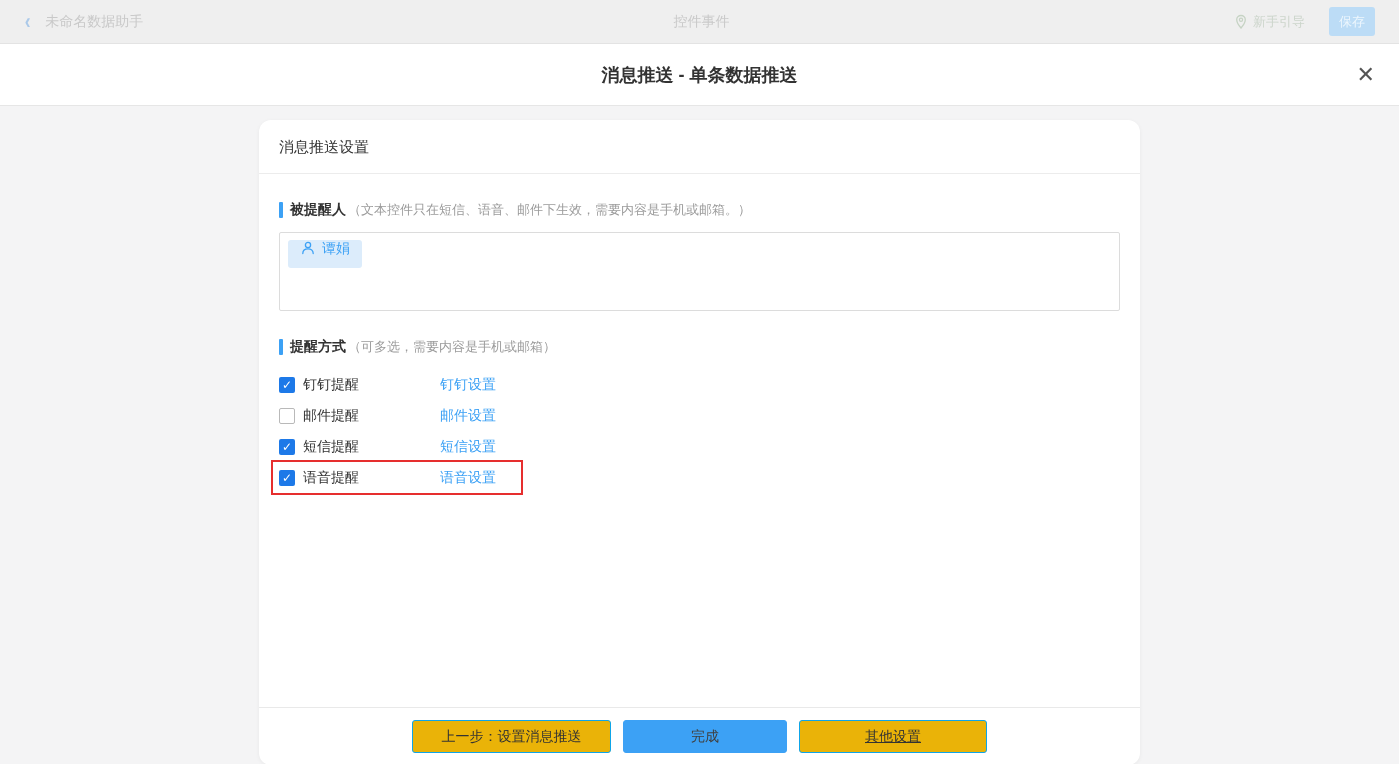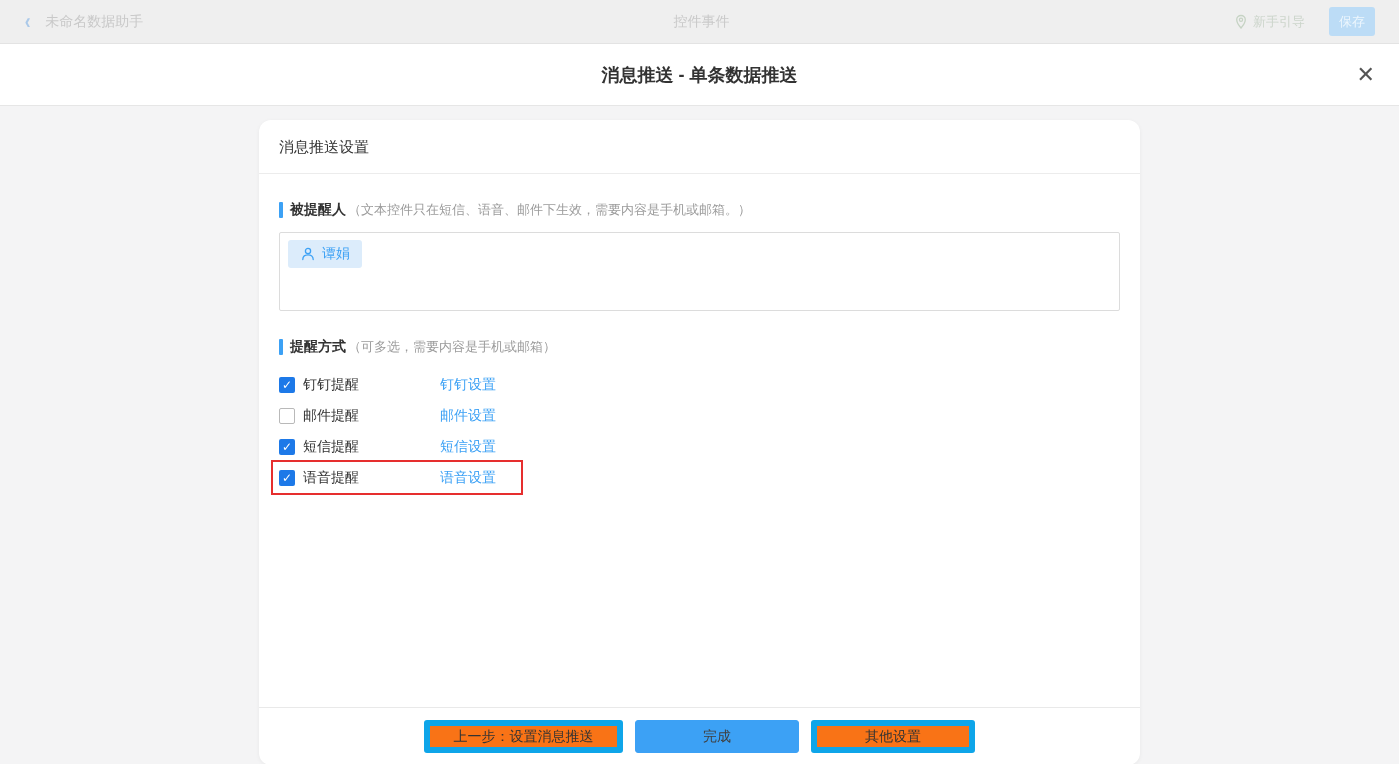--- a/index.html
+++ b/index.html
@@ -33,41 +33,41 @@
     border-bottom:1px solid #ececec; }
   .card-content { flex:1; padding:0 20px; }
 
   .section-label { margin-top:27px; display:flex; align-items:center; }
   .blue-bar { width:4px; height:16px; background:#3ca1f5; margin-right:7px; border-radius:1px; }
   .label-strong { font-size:14px; font-weight:bold; color:#333; }
   .label-note { font-size:13px; color:#9b9b9b; margin-left:2px; }
 
   .recipient-box { margin-top:13px; height:79px; border:1px solid #dcdcdc; border-radius:2px;
     padding:7px 8px; background:#fff; cursor:text; }
-  .recipient-tag { display:inline-flex; align-items:center; gap:6px; height:28px; padding:0 12px;
+  .recipient-tag { display:inline-flex; align-items:flex-start; gap:6px; height:28px; padding:0 12px;
     background:#dcecfb; border-radius:3px; color:#3ca1f5; font-size:14px; }
 
   .options { margin-top:13px; }
   .opt-row { display:flex; align-items:center; height:31px; position:relative; }
   .checkbox { width:16px; height:16px; border-radius:2px; display:inline-flex; align-items:center;
     justify-content:center; cursor:pointer; flex:none; }
   .checkbox.checked { background:#1d79e8; color:#fff; font-size:12px; line-height:1; }
   .checkbox.unchecked { background:#fff; border:1px solid #b9b9b9; }
   .opt-label { width:137px; margin-left:8px; font-size:14px; color:#333; }
   .opt-link { font-size:14px; color:#3ca1f5; text-decoration:none; cursor:pointer; }
   .highlight-box { position:absolute; left:-8px; top:-2px; width:252px; height:35px;
     border:2px solid #e62e2e; pointer-events:none; }
 
   .card-footer { height:58px; border-top:1px solid #e9e9e9; display:flex; align-items:center;
     justify-content:center; gap:12px; }
   .btn { height:33px; border-radius:3px; font-size:14px; cursor:pointer; font-family:inherit; }
-  .btn-plain { background:#f97316; border:6px solid #0ea5e9; color:#333; }
+  .btn-plain { background:#eab308; border:1px solid #0ea5e9; color:#333; }
   .btn-prev { width:199px; }
   .btn-done { width:164px; background:#3ca1f5; border:1px solid #3ca1f5; color:#404040; }
-  .btn-other { width:164px; }
+  .btn-other { width:188px;text-decoration:underline; }
 </style>
 </head>
 <body>
 
 <div class="topbar">
   <div class="topbar-left">
     <span class="back-chevron">‹</span>
     <span class="topbar-title">未命名数据助手</span>
   </div>
   <div class="topbar-center">控件事件</div>

